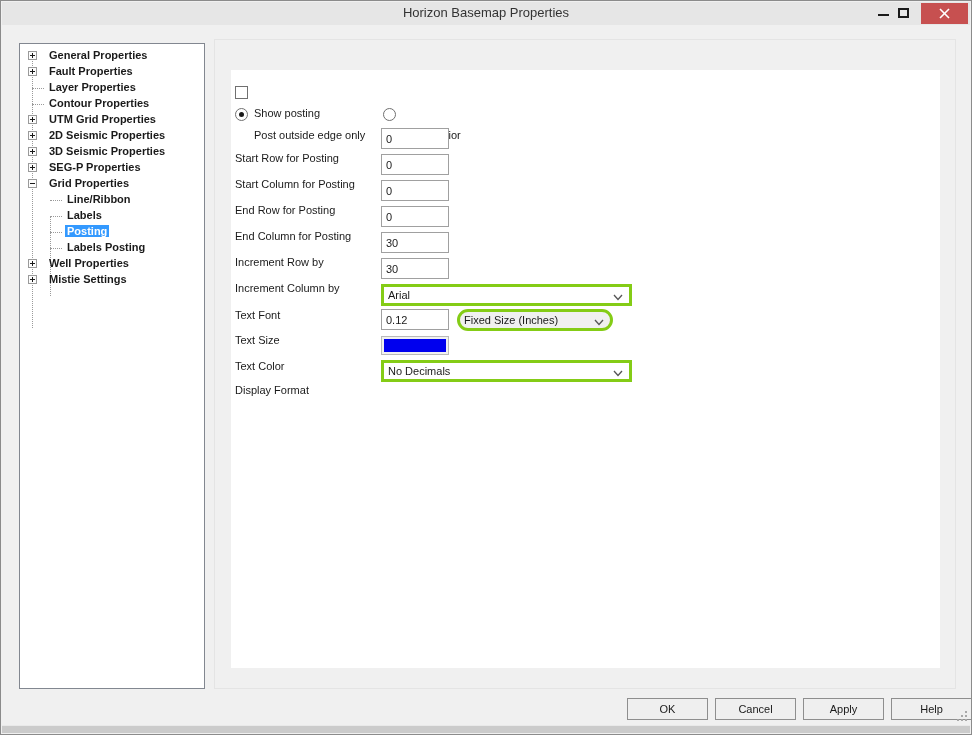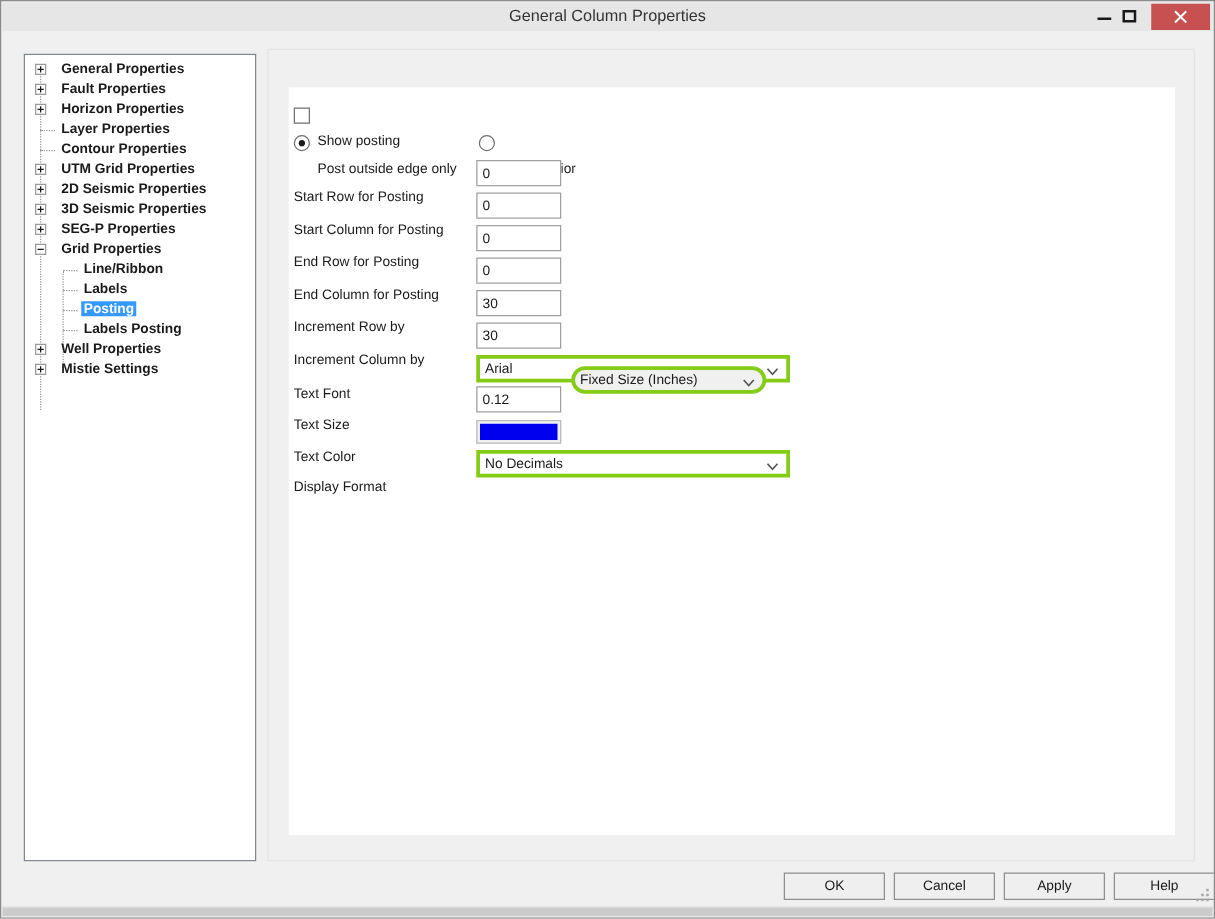--- a/index.html
+++ b/index.html
@@ -48,21 +48,21 @@
   .btn { position:absolute; width:81px; height:22px; top:697px; background:#efefef; border:1px solid #8e8e8e; font-family:"Liberation Sans",sans-serif; font-size:11px; color:#1a1a1a; cursor:pointer;margin-left:15px; }
   .grip { position:absolute; left:956px; top:710px; width:2px; height:2px; background:transparent;
           box-shadow: 8px 8px #a8a8a8, 4px 8px #a8a8a8, 0 8px #a8a8a8, 8px 4px #a8a8a8, 4px 4px #a8a8a8, 8px 0 #a8a8a8; }
 </style>
 </head>
 <body>
 
 <div class="window">
 
   <div class="titlebar">
-    <div class="title">General Column Properties</div>
+    <div class="title">Horizon Basemap Properties</div>
     <div class="cap-min"></div>
     <div class="cap-max"></div>
     <div class="cap-close">
       <svg width="11" height="11" viewBox="0 0 11 11">
         <line x1="1" y1="1" x2="10" y2="10" stroke="#ffffff" stroke-width="1.6"></line>
         <line x1="10" y1="1" x2="1" y2="10" stroke="#ffffff" stroke-width="1.6"></line>
       </svg>
     </div>
   </div>
 
@@ -79,27 +79,20 @@
         <span class="tlabel">General Properties</span>
       </div>
       <div class="trow">
         <span class="expbox">
             <span class="h"></span>
             <span class="v"></span>
           </span>
         <span class="tlabel">Fault Properties</span>
       </div>
       <div class="trow">
-        <span class="expbox">
-            <span class="h"></span>
-            <span class="v"></span>
-          </span>
-        <span class="tlabel">Horizon Properties</span>
-      </div>
-      <div class="trow">
         <span class="stub1"></span>
         <span class="tlabel">Layer Properties</span>
       </div>
       <div class="trow">
         <span class="stub1"></span>
         <span class="tlabel">Contour Properties</span>
       </div>
       <div class="trow">
         <span class="expbox">
             <span class="h"></span>
@@ -199,21 +192,21 @@
       <div class="flabel" style="left:4px; top:219px;">Text Font</div>
       <div class="combo" style="left:150px; top:214px; width:251px;">
         <span>Arial</span>
         <svg class="chev" width="10" height="7" viewBox="0 0 10 7">
           <polyline points="1,1 5,5.5 9,1" fill="none" stroke="#555" stroke-width="1.3"></polyline>
         </svg>
       </div>
 
       <div class="flabel" style="left:4px; top:244px;">Text Size</div>
       <input class="tinput" style="left: 150px; top: 239px;" value="0.12">
-      <div class="combo gray" style="left:226px; top:223px; width:156px;border-radius:11px;">
+      <div class="combo gray" style="left:226px; top:239px; width:156px;border-radius:11px;">
         <span>Fixed Size (Inches)</span>
         <svg class="chev" width="10" height="7" viewBox="0 0 10 7">
           <polyline points="1,1 5,5.5 9,1" fill="none" stroke="#555" stroke-width="1.3"></polyline>
         </svg>
       </div>
 
       <div class="flabel" style="left:4px; top:270px;">Text Color</div>
       <div class="swatchbtn" style="left:150px; top:266px;">
         <div class="swatch" style="background:#0000ee;"></div>
       </div>

